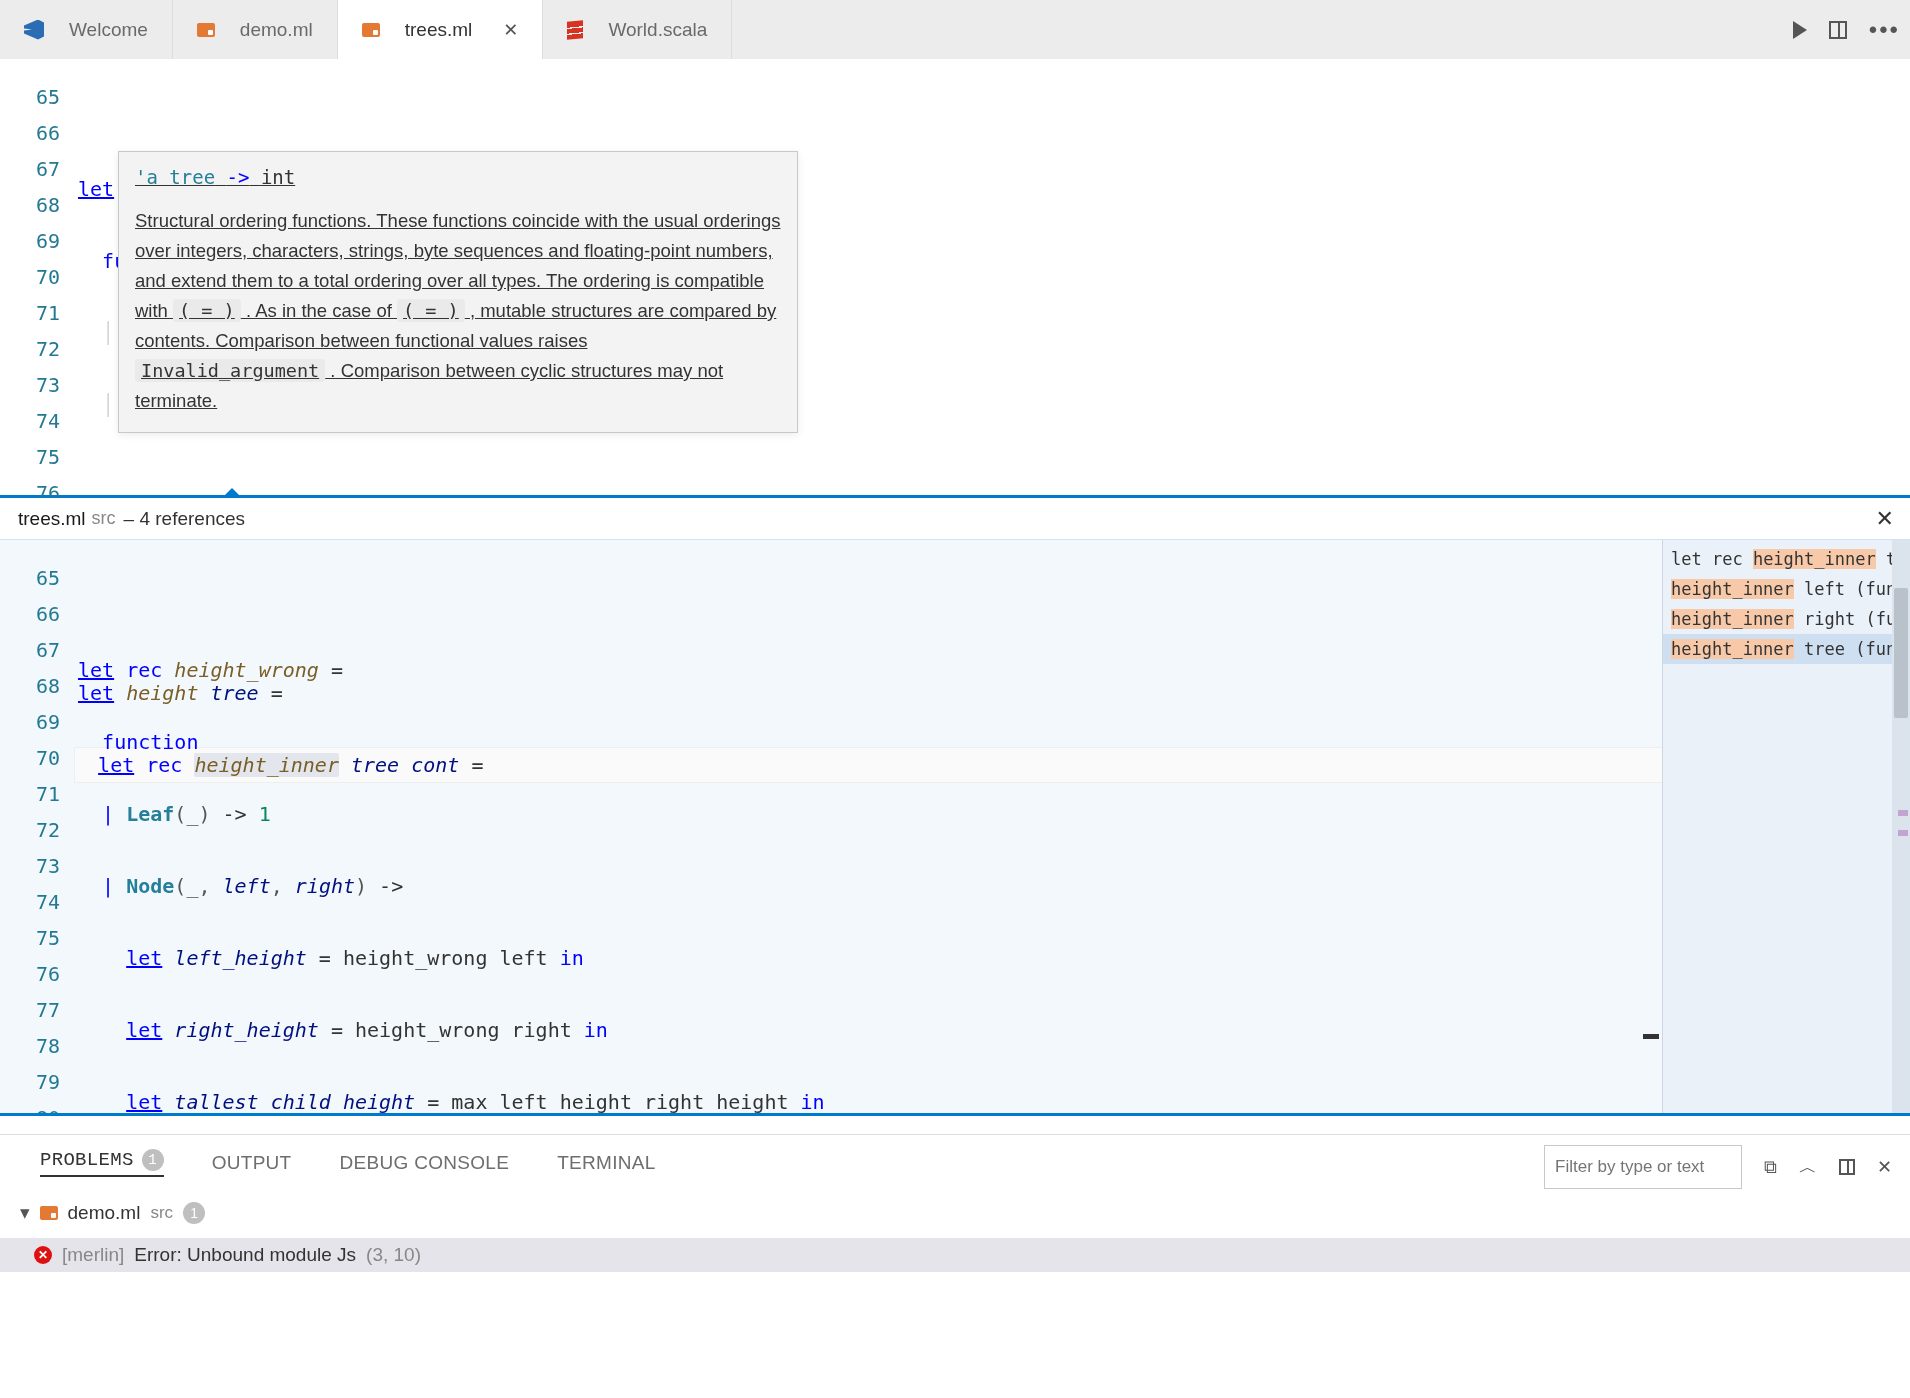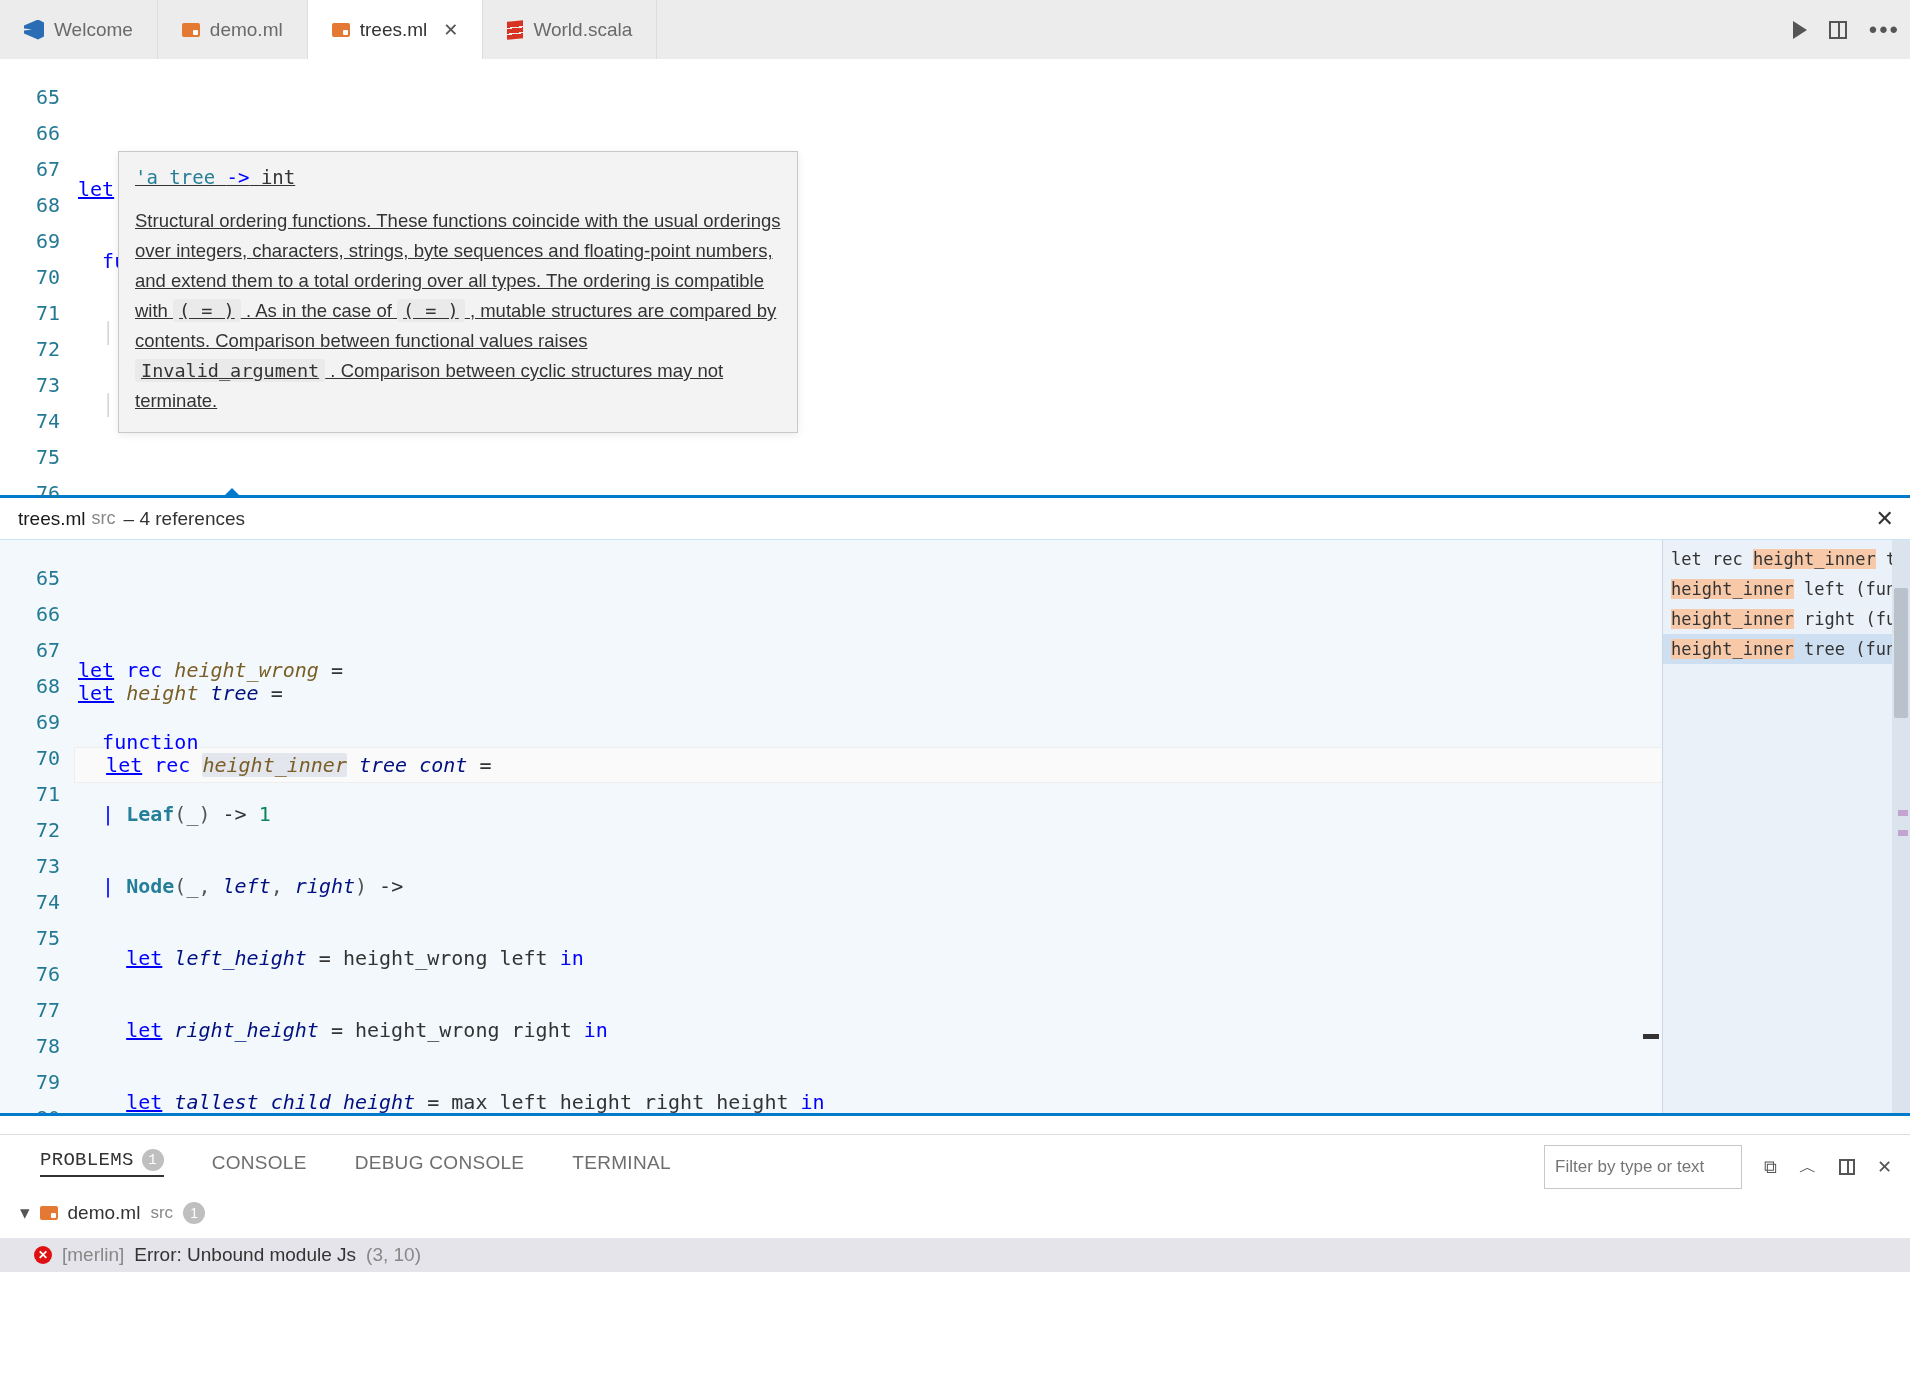--- a/index.html
+++ b/index.html
@@ -1,20 +1,20 @@
 <!DOCTYPE html>
 <html><head>
 <meta charset="utf-8">
 <style>
 * { margin:0; padding:0; box-sizing:border-box; }
 body { font-family: -apple-system, BlinkMacSystemFont, "Segoe UI", sans-serif; font-size:13px; color:#333; background:#fff; width:1910px; height:1398px; overflow:hidden; position:relative; }
 
 
 .tabbar { height:59px; background:#ececec; display:flex; align-items:stretch; position:relative; }
-.tab { display:flex; align-items:center; padding:0 24px; gap:10px; font-size:19px; color:#6a6a6a; border-right:1px solid #ddd; cursor:pointer; }
+.tab { display:flex; align-items:center; padding:0 24px; gap:25px; font-size:19px; color:#6a6a6a; border-right:1px solid #ddd; cursor:pointer; }
 .tab.active { background:#fff; color:#333; }
 .tab .close { font-size:18px; color:#555; margin-left:6px; }
 .tab-actions { position:absolute; right:10px; top:0; bottom:0; display:flex; align-items:center; gap:22px; color:#555; font-size:20px; }
 
 
 .pane { display:flex; }
 .gutter { width:78px; text-align:right; padding-right:18px; color:#237893; font-family:Menlo,Monaco,monospace; font-size:20px; line-height:36px; padding-top:20px; }
 .gutter.lower { color:#237893; }
 .code { flex:1; font-family:Menlo,Monaco,monospace; font-size:20px; line-height:36px; padding-top:4px; position:relative; white-space:pre; }
 
@@ -26,21 +26,21 @@
 .fn-name{ color:#795e26; font-style:italic; }
 .ctor   { color:#267f99; font-weight:bold; }
 .var    { color:#001080; font-style:italic; }
 .op     { color:#333; }
 .punct  { color:#555; }
 .bar    { color:#0000ff; }
 .num    { color:#098658; }
 .guide  { color:#d4d4d4; }
 .hl-box { background:#e4e6ed; border-radius:2px; }
 .hl-orange { background:#f8c9a8; }
-.current-line { background:#fafafa; box-shadow: inset 0 0 0 1px #eee; display:block; margin-left:-4px; padding-left:8px;}
+.current-line { background:#fafafa; box-shadow: inset 0 0 0 1px #eee; display:block; margin-left:-4px; padding-left:0;}
 
 
 .hover { position:absolute; left:118px; top:92px; width:680px; background:#f3f3f3; border:1px solid #c8c8c8; z-index:50; box-shadow:0 2px 8px rgba(0,0,0,.08);text-decoration:underline; }
 .hover-sig { padding:14px 16px 12px; font-family:Menlo,Monaco,monospace; font-size:19px; }
 .sig-type { color:#267f99; }
 .sig-kw { color:#0000ff; }
 .hover-body { padding:6px 16px 16px; font-size:18.5px; line-height:30px; color:#333; font-family:-apple-system,BlinkMacSystemFont,sans-serif;}
 .hover-body code { font-family:Menlo,Monaco,monospace; background:#eaeaea; padding:1px 6px; border-radius:3px; }
 
 
@@ -211,21 +211,21 @@
     </div>
   </div>
 </div>
 
 <div class="panel">
   <div class="panel-tabs">
     <div class="ptab active">
         <span>PROBLEMS</span>
         <span class="badge">1</span>
       </div>
-    <div class="ptab">CONSOLE</div>
+    <div class="ptab">OUTPUT</div>
     <div class="ptab">DEBUG CONSOLE</div>
     <div class="ptab">TERMINAL</div>
     <div class="panel-right">
       <input class="filter" placeholder="Filter by type or text" style="">
       <span class="picon">⧉</span>
       <span class="picon">︿</span>
       <span class="picon splitv" style="width:16px;height:16px"></span>
       <span class="picon">✕</span>
     </div>
   </div>

